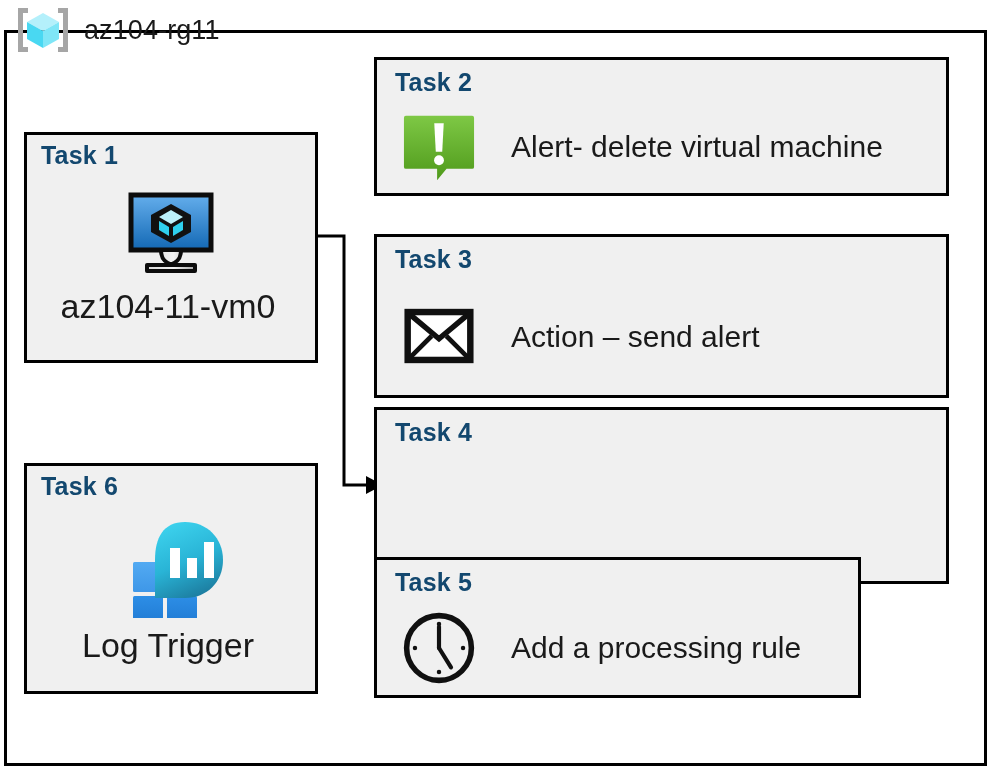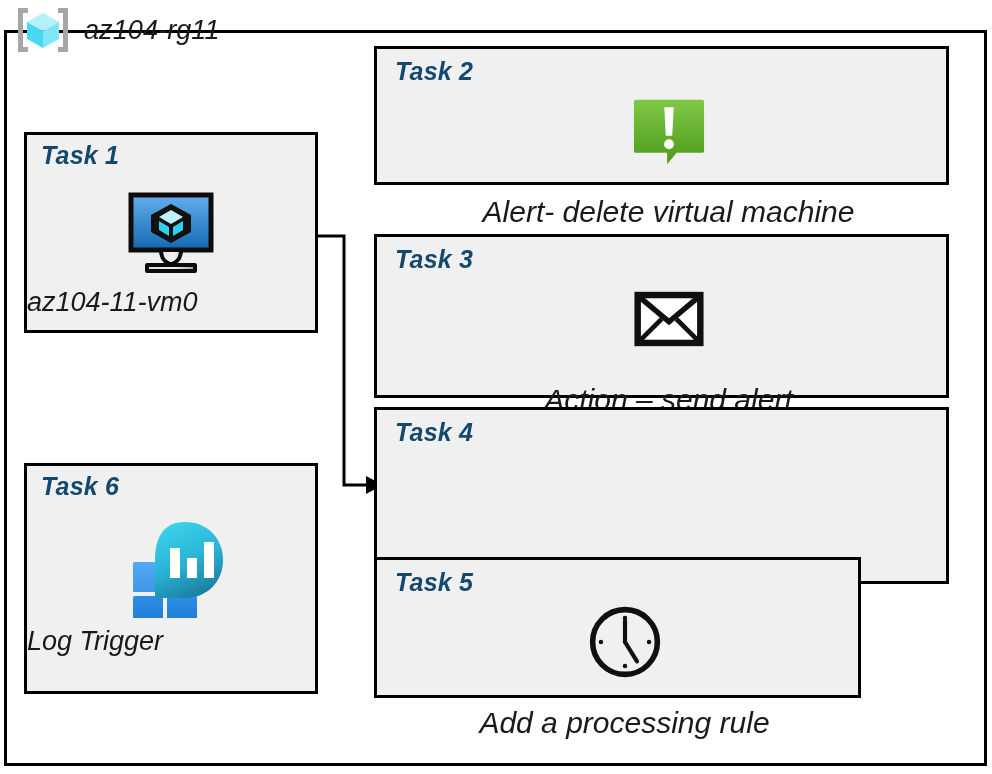--- a/index.html
+++ b/index.html
@@ -6,21 +6,20 @@
   html, body {
     width: 992px; height: 774px;
     background: #ffffff;
     font-family: "Liberation Sans", sans-serif;
     overflow: hidden;
   }
   #stage {
     position: relative;
     width: 992px; height: 774px;
     background: #ffffff;
-    font-style: italic;
   }
 
   
   .rg-frame {
     position: absolute;
     left: 4px; top: 30px;
     width: 983px; height: 736px;
     border: 3px solid #000000;
     border-top-color: #000000;
     background: transparent;
@@ -66,50 +65,50 @@
   
   .card-v .card-label { left: 14px; top: 6px; }
   .card-v .v-icon {
     position: absolute;
     left: 0; right: 0;
     display: flex; justify-content: center;
   }
   .card-v .v-caption {
     position: absolute;
     left: 0; right: 6px;
-    text-align: left;
-    font-size: 27px;
+    text-align: center;
+    font-size: 34px;
     color: #1a1a1a;
     white-space: nowrap;
   }
 
   
   .card-h .card-label { left: 18px; top: 8px; }
   .card-h .h-row {
     position: absolute;
     left: 24px; right: 10px;
     top: 44px; bottom: 4px;
-    display: flex; align-items: center; gap: 26px; flex-direction: column;
+    display: flex; align-items: center; gap: 34px;
   }
   .card-h .h-icon {
     width: 76px; height: 76px;
     flex: 0 0 76px;
     display: flex; align-items: center; justify-content: center;
   }
   .card-h .h-text {
     font-size: 30px;
     color: #1a1a1a;
     white-space: nowrap;
     line-height: 1.1;
   }
 
   
-  #card-task1 { left: 24px;  top: 132px; width: 294px; height: 201px; }
+  #card-task1 { left: 24px;  top: 132px; width: 294px; height: 231px; }
   #card-task6 { left: 24px;  top: 426px; width: 294px; height: 231px; margin-top: 37px; }
-  #card-task2 { left: 374px; top: 46px;  width: 575px; height: 139px; }
+  #card-task2 { left: 374px; top: 57px;  width: 575px; height: 139px; }
   #card-task3 { left: 374px; top: 234px; width: 575px; height: 164px; }
   #card-task4 { left: 374px; top: 407px; width: 575px; height: 177px; }
   #card-task5 { left: 374px; top: 557px; width: 487px; height: 141px; }
 
   #card-task1 .v-icon    { top: 56px; }
   #card-task1 .v-caption { top: 152px; }
   #card-task6 .v-icon    { top: 48px; }
   #card-task6 .v-caption { top: 160px; }
 
   

